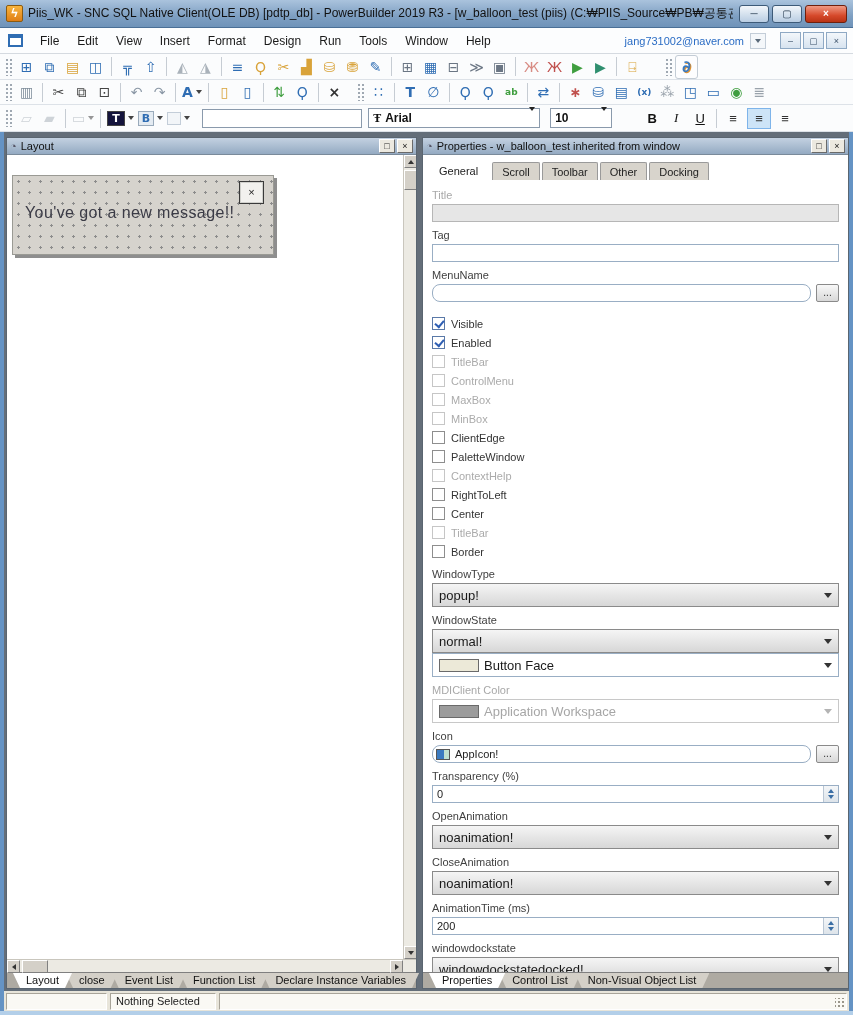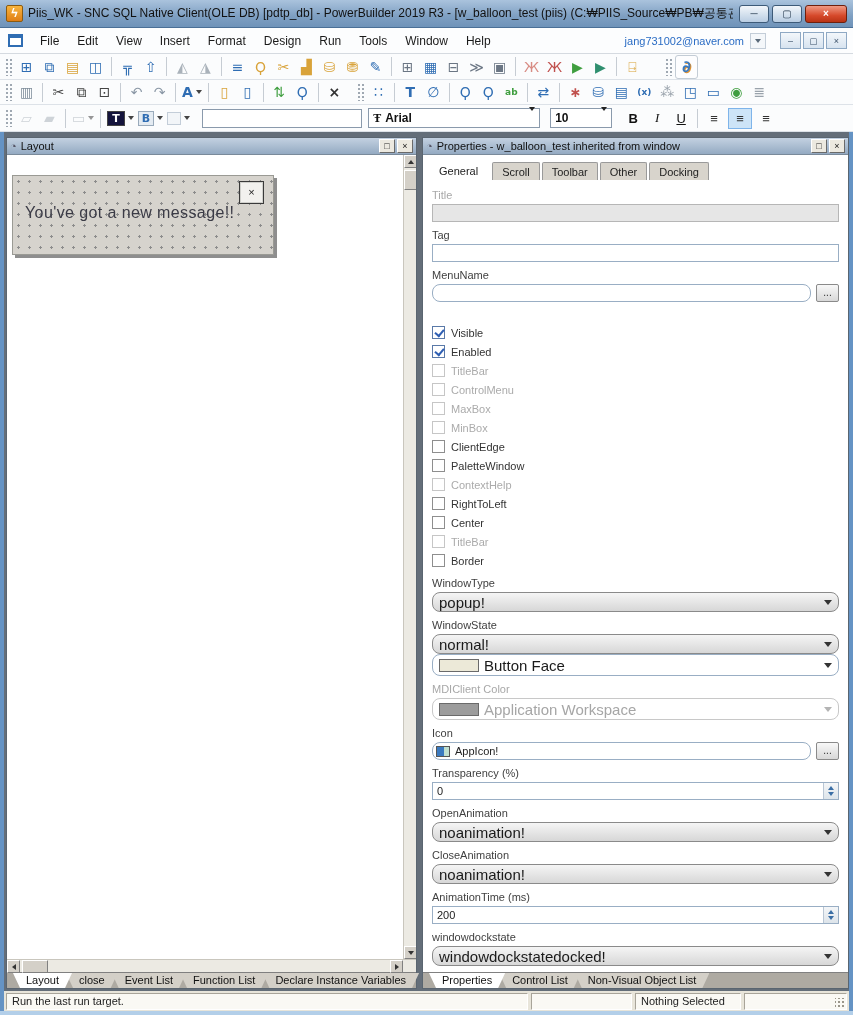--- a/index.html
+++ b/index.html
@@ -38,21 +38,21 @@
   .tb-btn .g.light-box { background:#e4ebf2; color:#2f6db3; font-size:11px; font-weight:bold; padding:1px 3px; border:1px solid #9ab; }
   .tb-btn .g.blank-box { width:14px; height:13px; border:1px solid #c3cdd8; background:#f2f5f8; }
   .tb-btn .g.logo { font-size:16px; font-weight:bold; color:#3a7ac0; text-shadow:1px 1px 0 #e0912f; }
   .tb-btn.dis { opacity:.55; }
   .tb-btn.boxed { border:1px solid #c3ccd5; border-radius:3px; height:24px; padding:0 6px; background:#fdfdfe; }
   .tb-gap { display:inline-block; }
   .tb-input { width:160px; height:19px; border:1px solid #8a9aac; background:#fff; margin:0 6px 0 10px; padding:0 4px; font-size:11px; }
   .combo { height:20px; border:1px solid #8a9aac; background:#fff; display:flex; align-items:center; padding:0 4px; font-size:12px; font-weight:bold; color:#111; }
   .combo .combo-arrow { margin-left:auto; }
   .font-combo { width:172px; margin-right:10px; }
-  .size-combo { width:62px; margin-right:9px; }
+  .size-combo { width:62px; margin-right:28px; }
   .fmt-btn { width:24px; height:21px; border:none; background:transparent; font-size:13px; color:#111; }
   .fmt-btn.b { font-weight:bold; }
   .fmt-btn.i { font-style:italic; font-family:"Liberation Serif",serif; }
   .fmt-btn.u { text-decoration:underline; }
   .align-btn { width:24px; height:21px; border:1px solid transparent; background:transparent; font-size:13px; color:#333; }
   .align-btn.active { background:#cde4f7; border-color:#7eb4ea; }
   .tcursor { font-family:"Liberation Serif",serif; font-weight:bold; margin-right:4px; }
 
   
   .workspace { position:absolute; top:132px; left:4px; right:4px; bottom:24px; background:#646e79; }
@@ -102,21 +102,21 @@
   .row-with-btn { display:flex; gap:5px; align-items:center; }
   .row-with-btn .ptxt { flex:1;border-radius:8px; }
   .browse-btn { width:23px; height:18px; border:1px solid #8a8a8a; border-radius:2px; background:linear-gradient(#f8f8f8,#d8d8d8); font-size:10px; color:#333; line-height:1; flex:none; }
   .cbrow { display:flex; align-items:center; gap:6px; height:19px; }
   .cb { width:13px; height:13px; border:1px solid #8e8e8e; background:#fff; position:relative; flex:none; }
   .cbrow.disabled .cb { border-color:#c6c6c6; }
   .cbrow.checked .cb { border-color:#5a79a8; }
   .cbrow.checked .cb::after { content:""; position:absolute; left:2px; top:2px; width:7px; height:4px; border-left:2px solid #2f5fb3; border-bottom:2px solid #2f5fb3; transform:rotate(-50deg); }
   .cblabel { font-size:11px; color:#333; }
   .cbrow.disabled .cblabel { color:#ababab; }
-  .dd { height:20px; border:1px solid #8a8a8a; border-radius:8px; display:flex; align-items:center; padding:0 6px; font-size:15px; color:#1a1a1a; }
+  .dd { height:20px; border:1px solid #8a8a8a; border-radius:0; display:flex; align-items:center; padding:11px 6px; font-size:13px; color:#1a1a1a; }
   .dd.gray { background:linear-gradient(#f5f5f5,#d7d7d7); }
   .dd .ddarrow { margin-left:auto; width:0; height:0; border:4px solid transparent; border-top:5px solid #333; margin-top:5px; }
   .dd.white { background:#fff; border-color:#99aec4; height:22px; }
   .dd.disabled { border-color:#c8c8c8; color:#a6a6a6; background:#fff;justify-content:flex-end; }
   .dd.disabled .ddarrow { border-top-color:#b4b4b4; }
   .swatch { width:40px; height:13px; border:1px solid #6a6a6a; margin-right:5px; flex:none; }
   .icon-mini { width:14px; height:11px; border:1px solid #555; background:linear-gradient(90deg,#3a7ac0 0 55%,#bfe0d0 55% 100%); margin-right:5px; flex:none; }
   .spin { height:18px; border:1px solid #99aec4; background:#fff; display:flex; align-items:center; }
   .spin .spintext { padding:0 4px; font-size:11px; flex:1; }
   .spinner { width:15px; height:100%; border-left:1px solid #b9c6d4; background:linear-gradient(#f4f6f8,#dde4ea); display:flex; flex-direction:column; align-items:center; justify-content:center; gap:2px; }
@@ -492,21 +492,21 @@
 
         <div class="plabel">Tag</div>
         <input class="ptxt" value="" style="">
 
         <div class="plabel">MenuName</div>
         <div class="row-with-btn">
           <input class="ptxt" value="" style="">
           <button class="browse-btn">...</button>
         </div>
 
-        <div style="margin-top:21px">
+        <div style="margin-top:12px">
 
             <div class="cbrow checked">
               <span class="cb"></span>
               <span class="cblabel">Visible</span>
             </div>
 
             <div class="cbrow checked">
               <span class="cb"></span>
               <span class="cblabel">Enabled</span>
             </div>
@@ -641,21 +641,20 @@
       <div class="tabstrip">
 
       <div class="btab active"><span>Properties</span></div>
           <div class="btab"><span>Control List</span></div>
           <div class="btab"><span>Non-Visual Object List</span></div>
         </div>
     </div>
   </div>
 
   <div class="statusbar">
-    <div class="seg seg1">Run the last run target.</div>
     <div class="seg seg2"></div>
     <div class="seg seg3">Nothing Selected</div>
     <div class="seg seg4">
         <span class="grip-dots"></span>
       </div>
   </div>
   <div class="bottom-strip"></div>
 
 </div>
 

